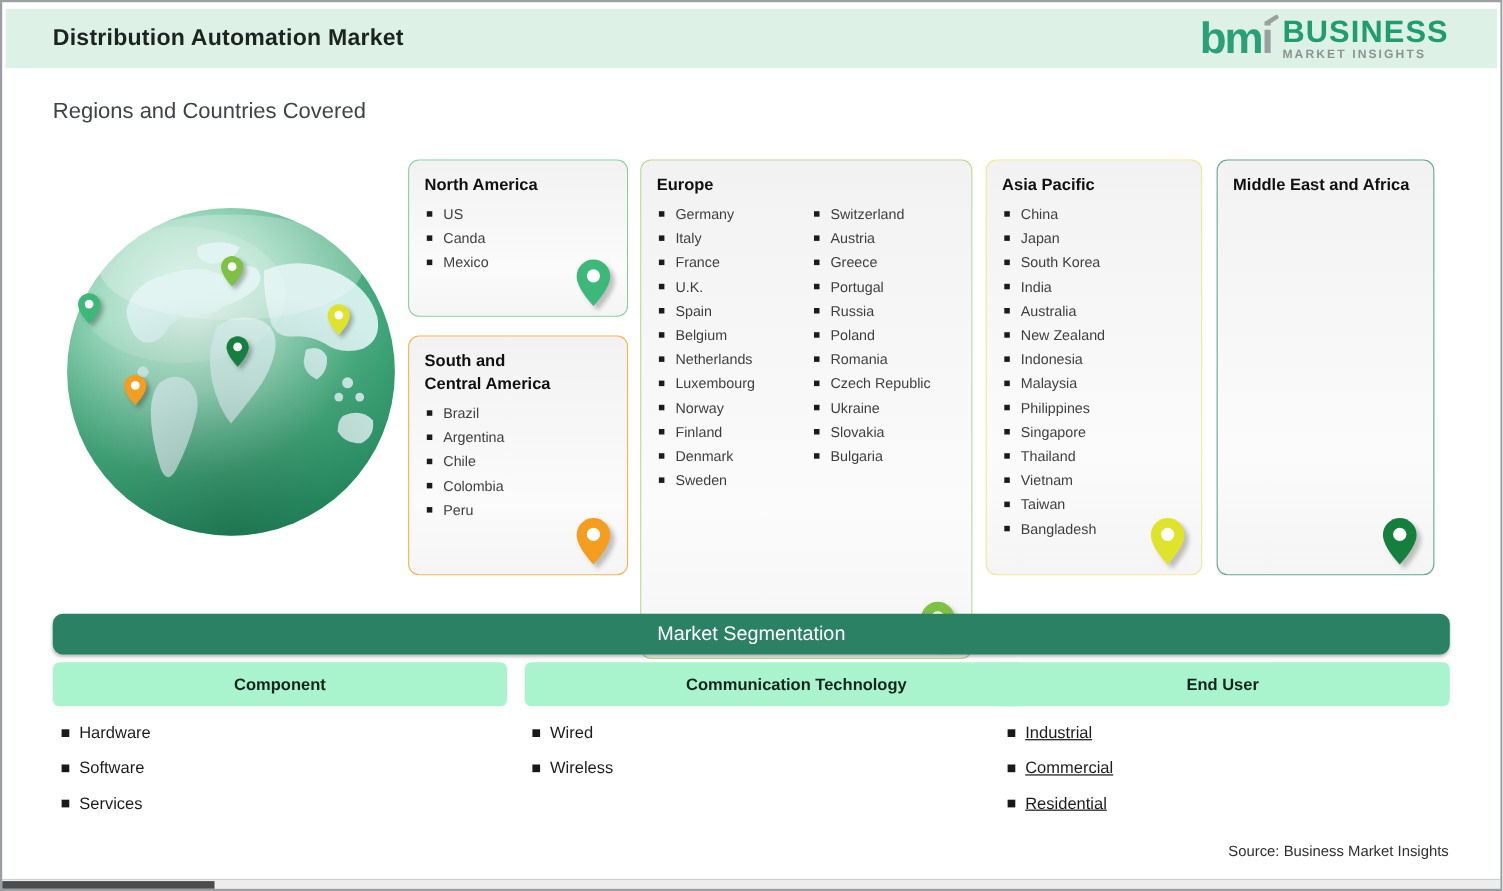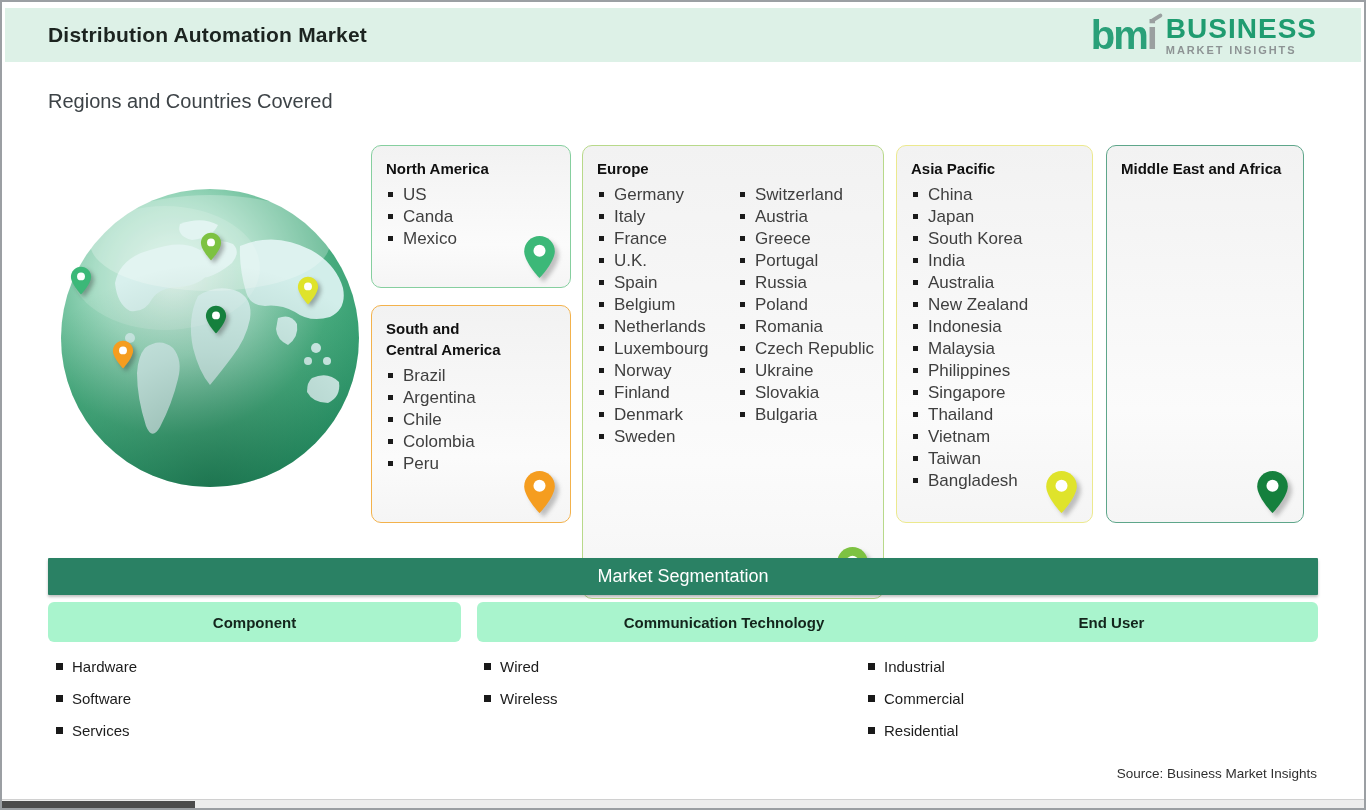--- a/index.html
+++ b/index.html
@@ -36,47 +36,47 @@
   .gpin-mea{left:145px;top:117px;}
   .gpin-sca{left:52px;top:152px;}
 
   
   .card{
     position:absolute;box-sizing:border-box;border:1px solid #cccccc;border-radius:10px;
     background:linear-gradient(180deg,#f2f2f2,#fbfbfb 70%,#f5f5f5);
   }
   .card-title{margin:12px 14px 5px;font-size:15px;font-weight:bold;color:#101010;white-space:pre-line;line-height:21px;}
   .country-list{list-style:none;margin:2px 0 0;padding:0 8px 0 16px;}
-  .country-list li{position:relative;padding-left:15px;font-size:17px;color:#3f3f3f;line-height:22px;}
+  .country-list li{position:relative;padding-left:15px;font-size:13px;color:#3f3f3f;line-height:22px;}
   .country-list li::before{content:"";position:absolute;left:0;top:8px;width:5px;height:5px;background:#1b1b1b;}
   .two-col{column-count:2;column-gap:6px;}
   .two-col li{break-inside:avoid;}
   .card .pin{position:absolute;right:14px;bottom:8px;width:33px;height:44px;filter:drop-shadow(4px 4px 2px rgba(60,60,60,.3));}
   .card-na {left:371px;top:145px;width:200px;height:143px;}
   .card-sca{left:371px;top:305px;width:200px;height:218px;}
   .card-eu {left:582px;top:145px;width:302px;height:454px;}
   .card-ap {left:896px;top:145px;width:197px;height:378px;}
   .card-mea{left:1106px;top:145px;width:198px;height:378px;}
 
   
   .banner{
-    position:absolute;left:48px;top:558px;width:1270px;height:37px;border-radius:1px;
+    position:absolute;left:48px;top:558px;width:1270px;height:37px;border-radius:9px;
     display:flex;align-items:center;justify-content:center;color:#ffffff;font-size:18px;
     box-shadow:0 2px 3px rgba(0,0,0,.25);
   }
   .pill{
     position:absolute;top:602px;height:40px;border-radius:6px;
     display:flex;align-items:center;justify-content:center;
     font-weight:bold;font-size:15px;color:#13251c;
   }
   .pill-1{left:48px;width:413px;}
   .pill-2{left:477px;width:412px;padding-left:41px;}
   .pill-3{left:905px;width:413px;}
   .seg-list{position:absolute;top:650px;list-style:none;margin:0;padding:0;}
-  .seg-1{left:56px;} .seg-2{left:484px;} .seg-3{left:868px;}
+  .seg-1{left:56px;} .seg-2{left:484px;} .seg-3{left:916px;text-decoration:underline;}
   .seg-list li{display:flex;align-items:center;font-size:15px;color:#1c1c1c;height:32px;}
   .seg-list li::before{content:"";width:7px;height:7px;background:#191919;margin-right:9px;flex:0 0 auto;}
 
   .source{position:absolute;right:49px;top:766px;font-size:13.5px;color:#2f2f2f;}
 
   
   .scrollbar{position:absolute;left:2px;right:2px;bottom:2px;height:8px;background:#ededed;border-top:1px solid #d0d0d0;}
   .scroll-thumb{position:absolute;left:0;top:1px;height:7px;width:193px;background:#4c4c4c;}
 </style>
 </head>

